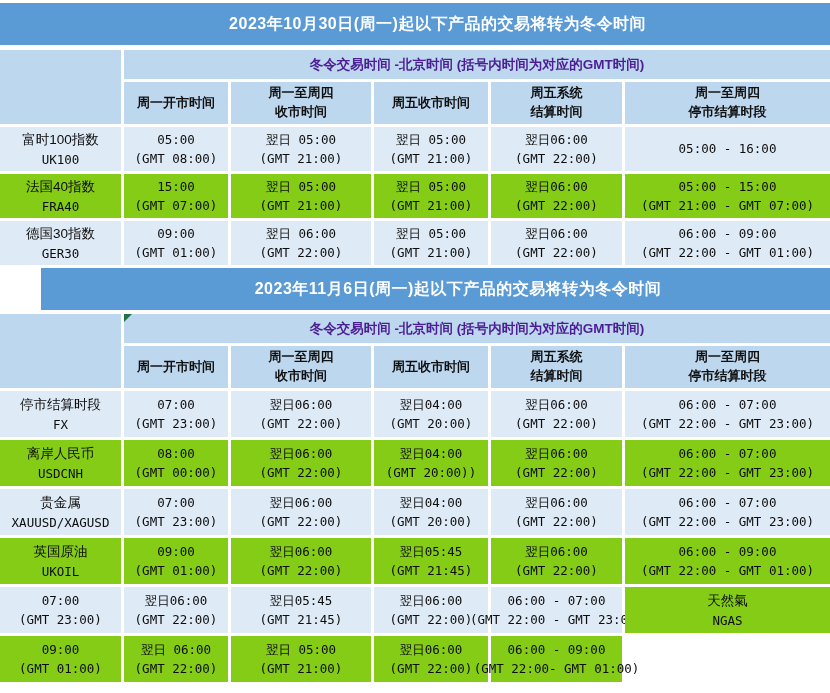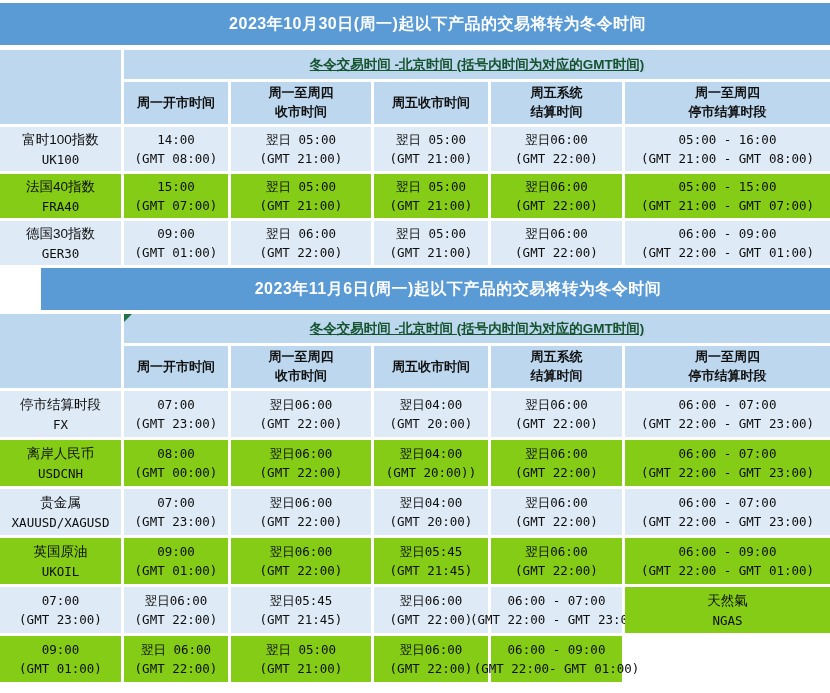--- a/index.html
+++ b/index.html
@@ -37,21 +37,21 @@
   .cell {
     display: flex; flex-direction: column;
     align-items: center; justify-content: center;
     text-align: center;
   }
   .corner { background: #BDD7EE; grid-column: 1; grid-row: 1 / 3; }
   .subheader {
     background: #BDD7EE;
     grid-column: 2 / 7; grid-row: 1;
     position: relative;
-    font-weight: bold; font-size: 13.5px; color: #14532d; text-decoration: underline;
+    font-weight: bold; font-size: 13.5px; color: #4c1d95;
   }
   .colheader {
     background: #BDD7EE;
     font-weight: bold; font-size: 13px; color: #101010;
     white-space: pre-line; line-height: 1.45;
   }
   .light { background: #DEEAF6; }
   .dark  { background: #84cc16; }
 
   .label .name { font-size: 13.5px; color: #0d0d0d; line-height: 1.55; }
@@ -91,38 +91,37 @@
         <div class="cell colheader">周五收市时间</div>
         <div class="cell colheader">周五系统
 结算时间</div>
         <div class="cell colheader">周一至周四
 停市结算时段</div>
         <div class="cell label light">
           <div class="name">富时100指数</div>
           <div class="code">UK100</div>
         </div>
         <div class="cell data light">
-          <div class="t">14:00</div>
+          <div class="t">05:00</div>
           <div class="g">(GMT 08:00)</div>
         </div>
         <div class="cell data light">
           <div class="t">翌日 05:00</div>
           <div class="g">(GMT 21:00)</div>
         </div>
         <div class="cell data light">
           <div class="t">翌日 05:00</div>
           <div class="g">(GMT 21:00)</div>
         </div>
         <div class="cell data light">
           <div class="t">翌日06:00</div>
           <div class="g">(GMT 22:00)</div>
         </div>
         <div class="cell data light">
           <div class="t">05:00 - 16:00</div>
-          <div class="g">(GMT 21:00 - GMT 08:00)</div>
         </div>
         <div class="cell label dark">
           <div class="name">法国40指数</div>
           <div class="code">FRA40</div>
         </div>
         <div class="cell data dark">
           <div class="t">15:00</div>
           <div class="g">(GMT 07:00)</div>
         </div>
         <div class="cell data dark">

